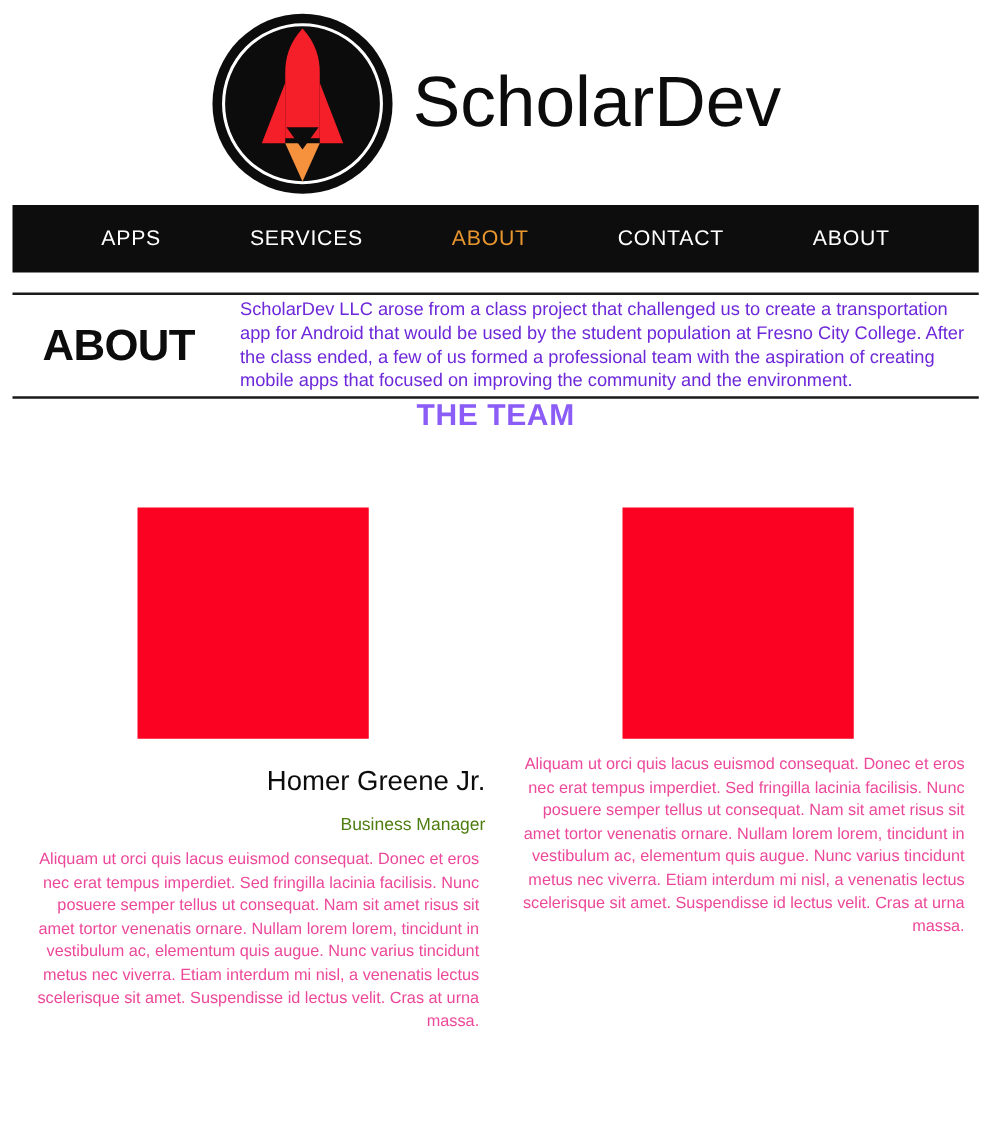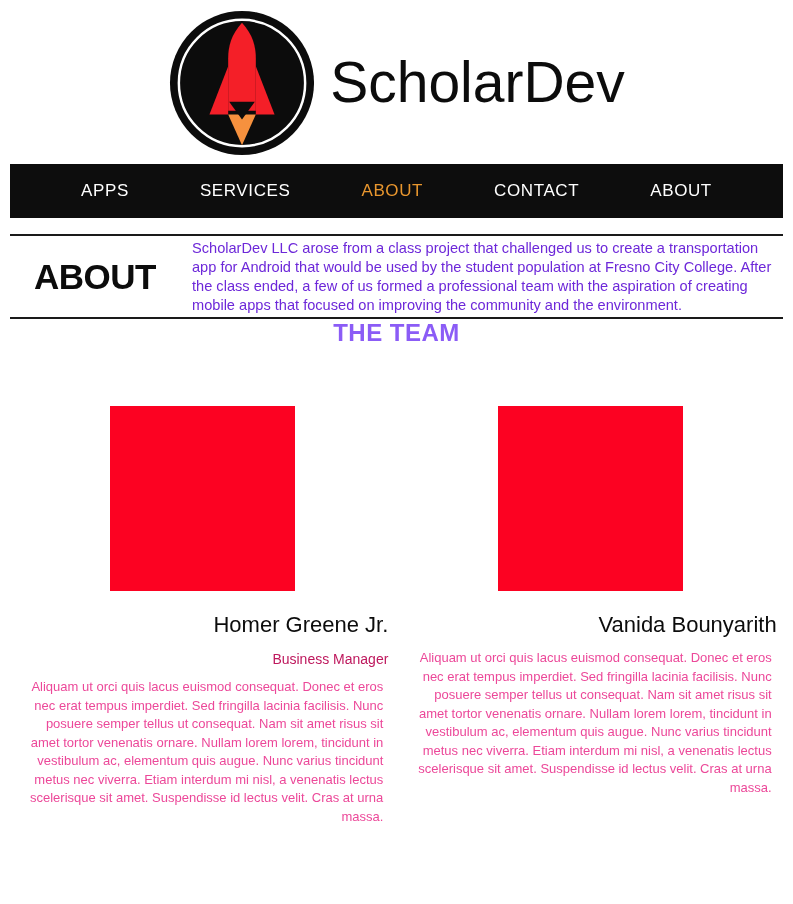--- a/index.html
+++ b/index.html
@@ -98,21 +98,21 @@
   }
   .member-name {
     margin-top: 21px;
     font-size: 22px;
     font-weight: 400;
     color: #0c0c0c;
   }
   .member-role {
     margin-top: 13px;
     font-size: 14px;
-    color: #be185d;
+    color: #4d7c0f;
   }
   .member-bio {
     margin: 11px auto 0 auto;
     width: 362px;
     font-size: 13px;
     line-height: 18.5px;
     color: #ec4899;
   }
 </style>
 </head>
@@ -153,20 +153,19 @@
 
     <div class="team-grid row1">
       <div class="member-card">
         <div class="member-photo" style="background: rgb(252, 2, 34);"></div>
         <div class="member-name">Homer Greene Jr.</div>
         <div class="member-role">Business Manager</div>
         <p class="member-bio">Aliquam ut orci quis lacus euismod consequat. Donec et eros nec erat tempus imperdiet. Sed fringilla lacinia facilisis. Nunc posuere semper tellus ut consequat. Nam sit amet risus sit amet tortor venenatis ornare. Nullam lorem lorem, tincidunt in vestibulum ac, elementum quis augue. Nunc varius tincidunt metus nec viverra. Etiam interdum mi nisl, a venenatis lectus scelerisque sit amet. Suspendisse id lectus velit. Cras at urna massa.</p>
       </div>
       <div class="member-card">
         <div class="member-photo" style="background: rgb(252, 2, 34);"></div>
-        <div class="member-name">Vanida Bounyarith</div>
         <p class="member-bio">Aliquam ut orci quis lacus euismod consequat. Donec et eros nec erat tempus imperdiet. Sed fringilla lacinia facilisis. Nunc posuere semper tellus ut consequat. Nam sit amet risus sit amet tortor venenatis ornare. Nullam lorem lorem, tincidunt in vestibulum ac, elementum quis augue. Nunc varius tincidunt metus nec viverra. Etiam interdum mi nisl, a venenatis lectus scelerisque sit amet. Suspendisse id lectus velit. Cras at urna massa.</p>
       </div>
     </div>
 
   </section>
 
 </div>
 
 </body></html>

